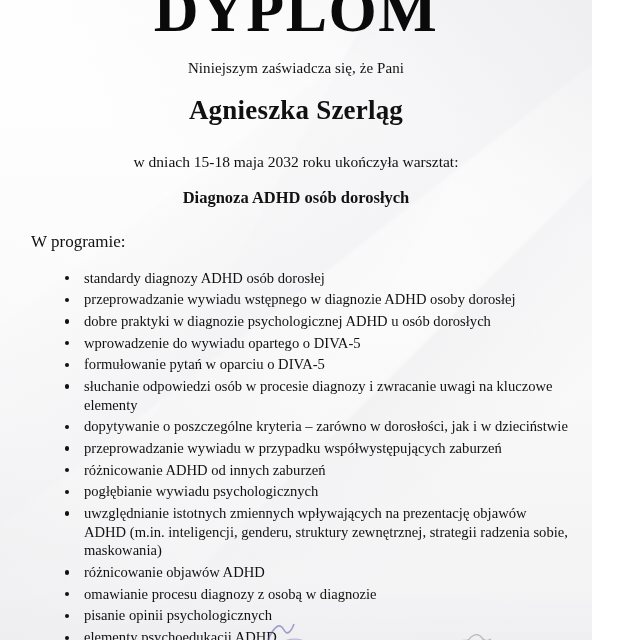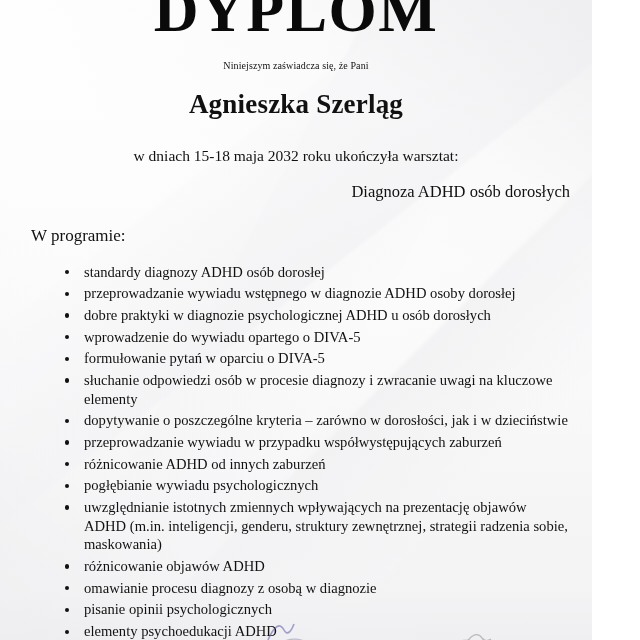--- a/index.html
+++ b/index.html
@@ -101,42 +101,42 @@
     margin: 0;
     padding-top: 0;
     
     margin-top: -14px;
     height: 48px;
     overflow: hidden;
   }
 
   .certify-line {
     text-align: center;
-    font-size: 10px;
+    font-size: 15px;
     margin-top: 26px;
     letter-spacing: 0.1px;
   }
 
   .recipient {
     text-align: center;
     font-weight: bold;
     font-size: 27px;
     margin-top: 18px;
     letter-spacing: 0.2px;
   }
 
   .date-line {
     text-align: center;
     font-size: 15.5px;
     margin-top: 20px;
   }
 
   .workshop {
-    text-align: right;
-    font-weight: normal;
+    text-align: center;
+    font-weight: bold;
     font-size: 16.5px;
   }
 
   .program-label {
     font-size: 17px;
     margin-top: 24px;
     margin-left: 9px;
   }
 
   ul.program-list {

